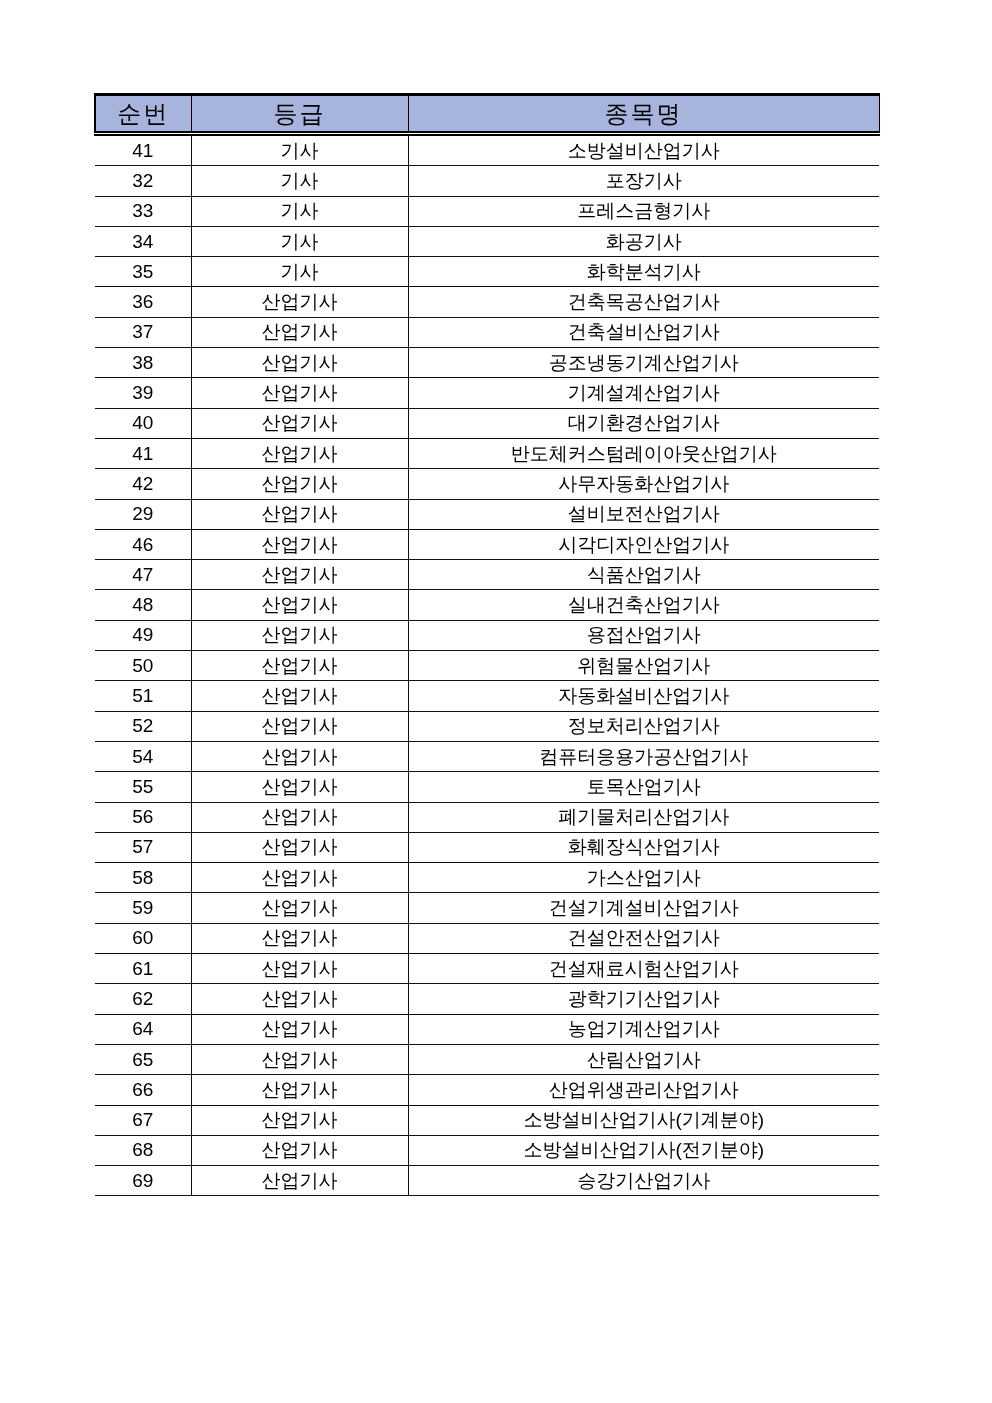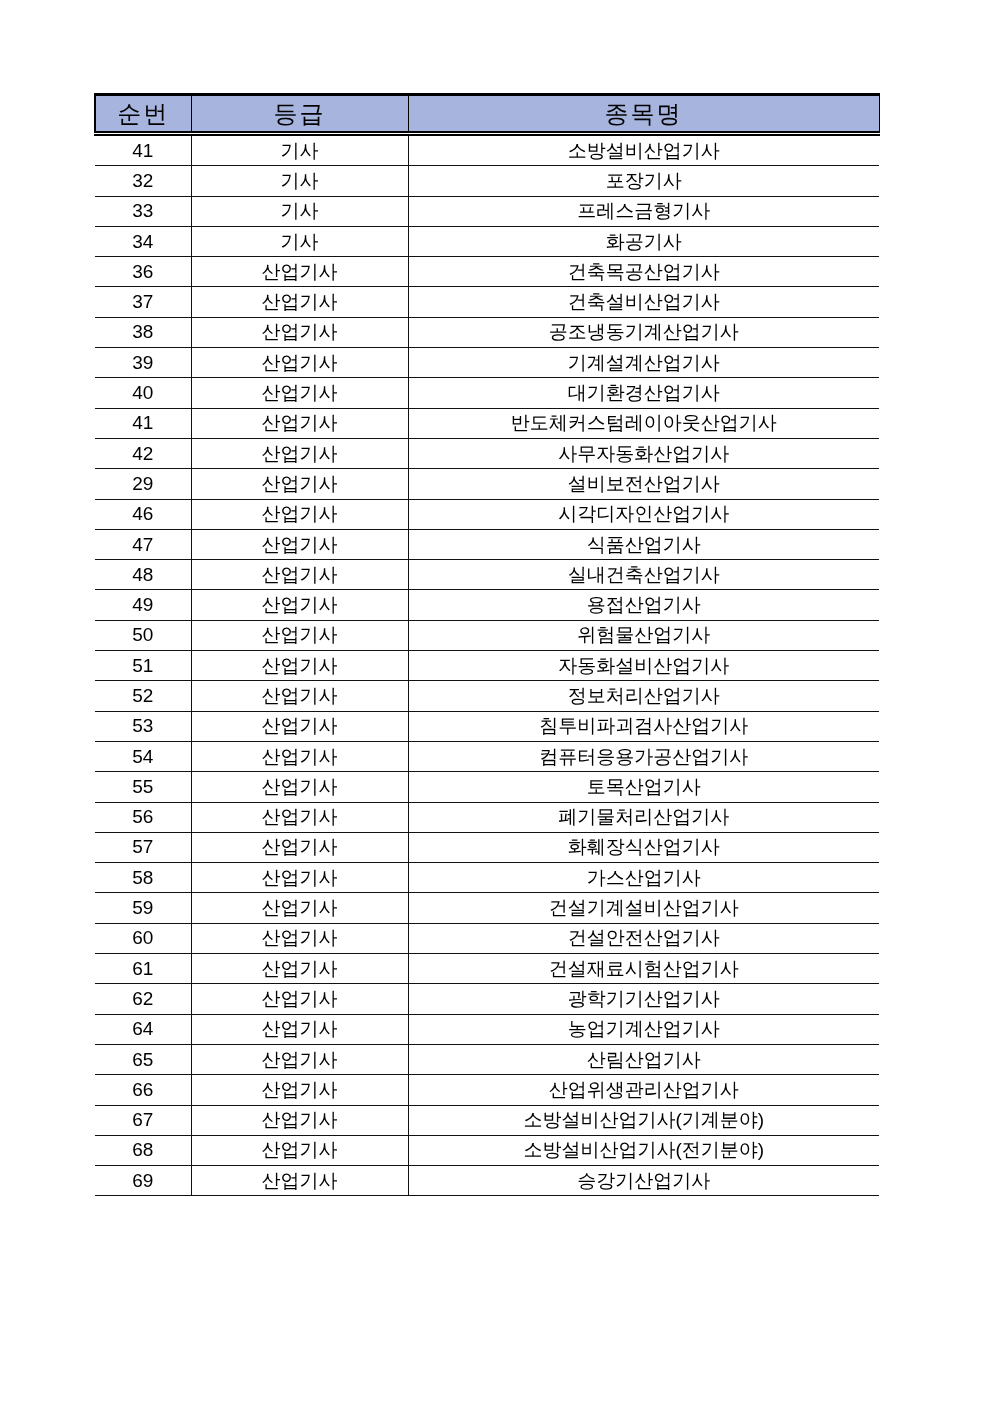--- a/index.html
+++ b/index.html
@@ -83,20 +83,25 @@
     <td class="c-no">33</td>
     <td class="c-grade">기사</td>
     <td class="c-name">프레스금형기사</td>
   </tr>
       <tr>
     <td class="c-no">34</td>
     <td class="c-grade">기사</td>
     <td class="c-name">화공기사</td>
   </tr>
       <tr>
+    <td class="c-no">35</td>
+    <td class="c-grade">기사</td>
+    <td class="c-name">화학분석기사</td>
+  </tr>
+      <tr>
     <td class="c-no">36</td>
     <td class="c-grade">산업기사</td>
     <td class="c-name">건축목공산업기사</td>
   </tr>
       <tr>
     <td class="c-no">37</td>
     <td class="c-grade">산업기사</td>
     <td class="c-name">건축설비산업기사</td>
   </tr>
       <tr>
@@ -156,25 +161,20 @@
   </tr>
       <tr>
     <td class="c-no">51</td>
     <td class="c-grade">산업기사</td>
     <td class="c-name">자동화설비산업기사</td>
   </tr>
       <tr>
     <td class="c-no">52</td>
     <td class="c-grade">산업기사</td>
     <td class="c-name">정보처리산업기사</td>
-  </tr>
-      <tr>
-    <td class="c-no">53</td>
-    <td class="c-grade">산업기사</td>
-    <td class="c-name">침투비파괴검사산업기사</td>
   </tr>
       <tr>
     <td class="c-no">54</td>
     <td class="c-grade">산업기사</td>
     <td class="c-name">컴퓨터응용가공산업기사</td>
   </tr>
       <tr>
     <td class="c-no">55</td>
     <td class="c-grade">산업기사</td>
     <td class="c-name">토목산업기사</td>

